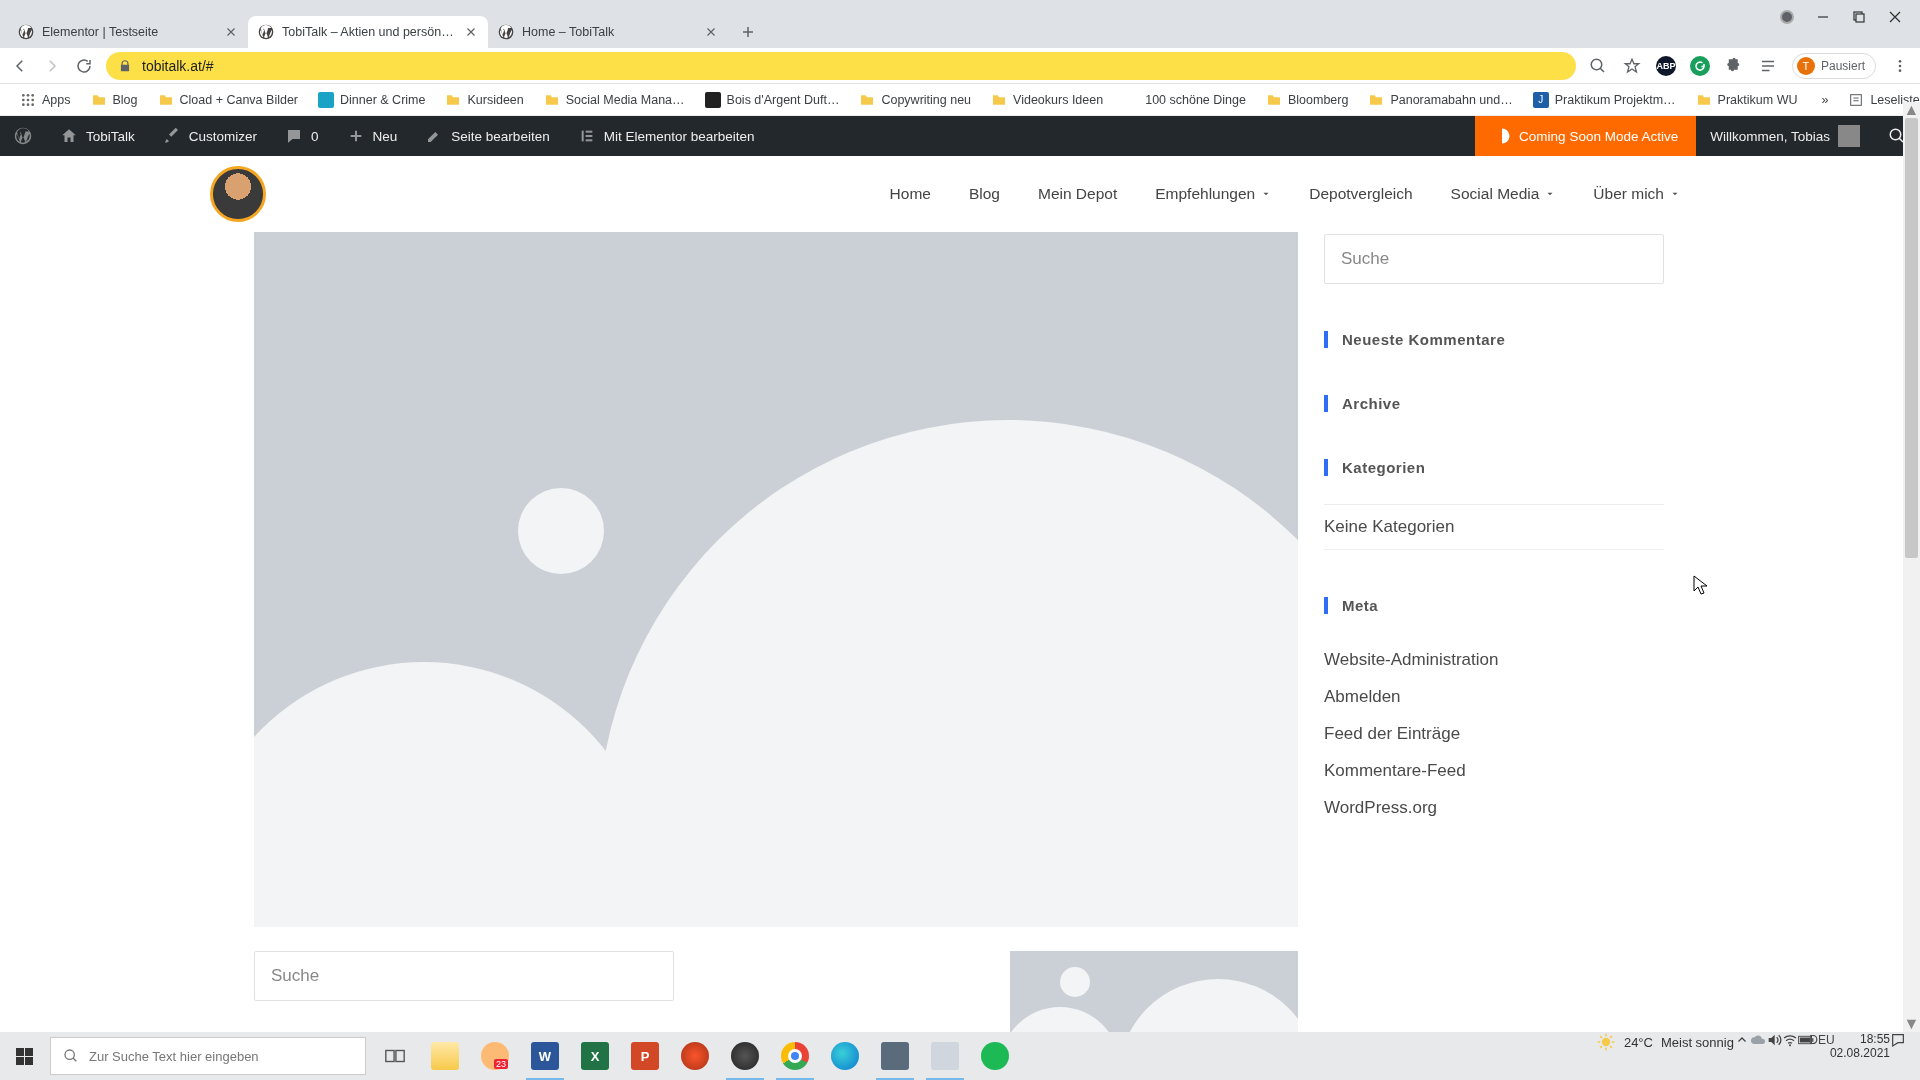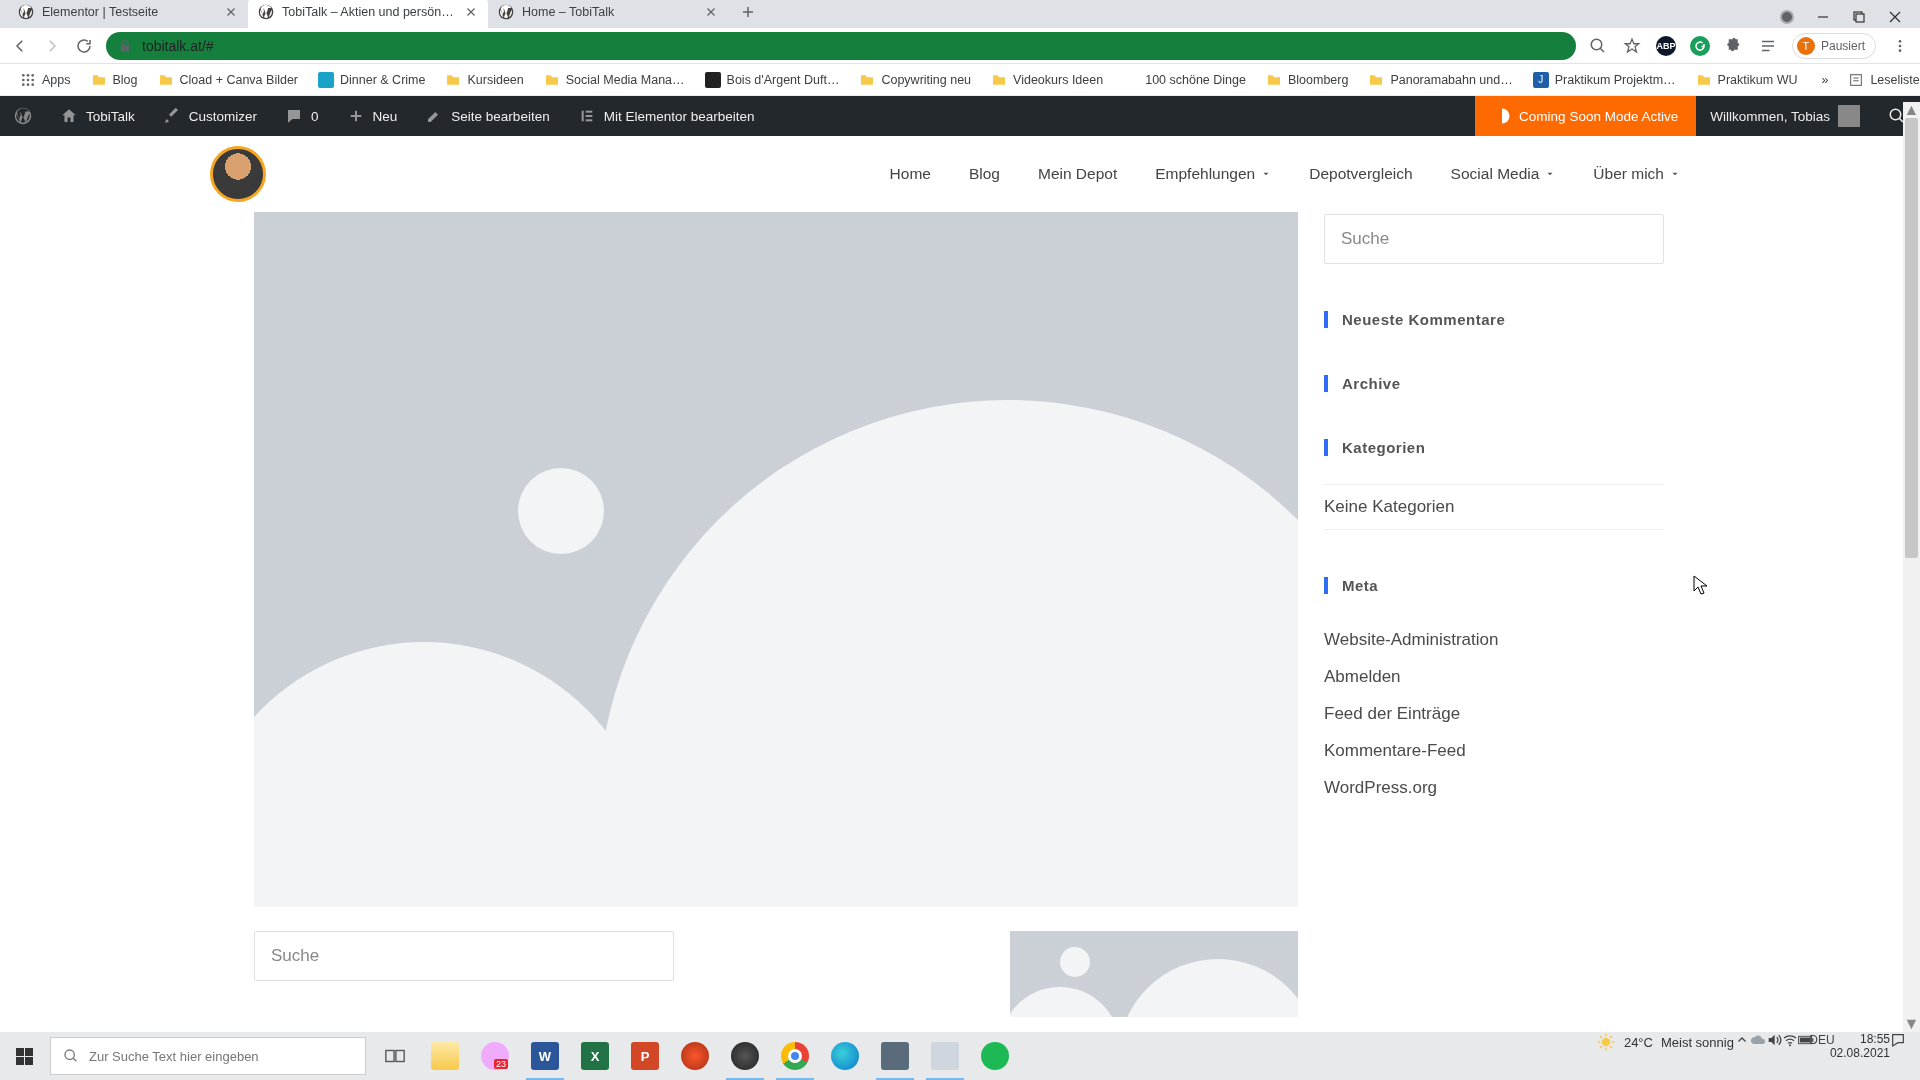--- a/index.html
+++ b/index.html
@@ -1,36 +1,36 @@
 <!DOCTYPE html>
 <html><head>
 <meta charset="utf-8">
 <style>
 * { margin: 0; padding: 0; box-sizing: border-box; font-family: "Segoe UI", Arial, sans-serif; }
 body { width: 1920px; height: 1080px; overflow: hidden; background: #fff; position: relative; }
 
 
-.titlebar { height: 28px; background: #dee1e6; display: flex; align-items: flex-end; position: relative; }
+.titlebar { height: 48px; background: #dee1e6; display: flex; align-items: flex-end; position: relative; }
 .tabs { display: flex; height: 34px; align-items: flex-end; padding-left: 8px; }
 .tab { height: 32px; min-width: 240px; max-width: 240px; background: #dee1e6; border-radius: 8px 8px 0 0; display: flex; align-items: center; padding: 0 10px; font-size: 12.5px; color: #3c4043; gap: 8px; position: relative; }
 .tab.active { background: #fff; }
 .tab .favicon { width: 16px; height: 16px; flex: 0 0 16px; }
 .tab .title { flex: 1; white-space: nowrap; overflow: hidden; text-overflow: ellipsis; }
 .tab .close { width: 14px; height: 14px; color: #5f6368; }
 .tab .close svg { width: 100%; height: 100%; }
 .newtab { width: 28px; height: 28px; display: flex; align-items: center; justify-content: center; color: #5f6368; margin-left: 6px; margin-bottom: 2px; }
 .win-controls { position: absolute; right: 0; top: 0; display: flex; height: 34px; align-items: center; gap: 22px; padding: 0 18px; }
 .win-controls span, .win-controls div { width: 14px; height: 14px; display: flex; align-items: center; justify-content: center; color: #333; }
 .win-account { width: 10px; height: 10px; border-radius: 50%; background: #5f6368; border: 2px solid #aaa; }
 
 
 .addrbar { height: 36px; background: #fff; display: flex; align-items: center; padding: 0 10px; gap: 12px; border-bottom: 1px solid #e3e3e3; }
 .nav-icon { width: 20px; height: 20px; display: flex; align-items: center; justify-content: center; color: #5f6368; }
 .nav-icon.disabled { color: #bfc1c4; }
-.addr-field { flex: 1; height: 28px; background: #15803d; border-radius: 14px; display: flex; align-items: center; padding: 0 12px; gap: 10px; font-size: 14px; color: #202124; }
+.addr-field { flex: 1; height: 28px; background: #fde047; border-radius: 14px; display: flex; align-items: center; padding: 0 12px; gap: 10px; font-size: 14px; color: #202124; }
 .addr-field .lock { width: 14px; height: 14px; color: #5f6368; }
 .addr-right { display: flex; align-items: center; gap: 14px; }
 .ext-badge { width: 20px; height: 20px; border-radius: 50%; display: flex; align-items: center; justify-content: center; font-size: 9px; font-weight: bold; color: #fff; }
 .ext-red { background: #0f172a; }
 .ext-green { background: #1a9e5c; }
 .profile-pill { height: 26px; border: 1px solid #dadce0; border-radius: 14px; display: flex; align-items: center; padding: 0 10px 0 4px; gap: 6px; font-size: 12px; color: #5f6368; }
 .profile-pill .avatar { width: 18px; height: 18px; border-radius: 50%; background: #e8710a; color: #fff; font-size: 11px; display: flex; align-items: center; justify-content: center; }
 
 
 .bookbar { height: 32px; background: #fff; display: flex; align-items: center; padding: 0 12px; gap: 4px; border-bottom: 1px solid #ededed; font-size: 12.5px; color: #3c4043; }
@@ -578,21 +578,21 @@
     <div class="ti">
         <svg width="22" height="22" viewBox="0 0 24 24">
           <rect x="2" y="6" width="9" height="12" fill="none" stroke="#555" stroke-width="1.5"></rect>
           <rect x="13" y="6" width="9" height="12" fill="none" stroke="#555" stroke-width="1.5"></rect>
         </svg>
       </div>
     <div class="ti">
         <div class="sq" style="background:linear-gradient(#ffe9a8,#f7c94b);"></div>
       </div>
     <div class="ti">
-        <div class="sq" style="background:#f0abfc;position:relative;border-radius:14px;">
+        <div class="sq" style="background:#fdba74;position:relative;border-radius:14px;">
           <span style="position:absolute;bottom:1px;right:1px;background:#e23;color:#fff;font-size:9px;padding:0 2px;border-radius:2px;">23</span>
         </div>
       </div>
     <div class="ti active">
         <div class="sq" style="background:#2b579a;color:#fff;display:flex;align-items:center;justify-content:center;font-weight:bold;font-size:13px;">W</div>
       </div>
     <div class="ti">
         <div class="sq" style="background:#217346;color:#fff;display:flex;align-items:center;justify-content:center;font-weight:bold;font-size:13px;">X</div>
       </div>
     <div class="ti">

